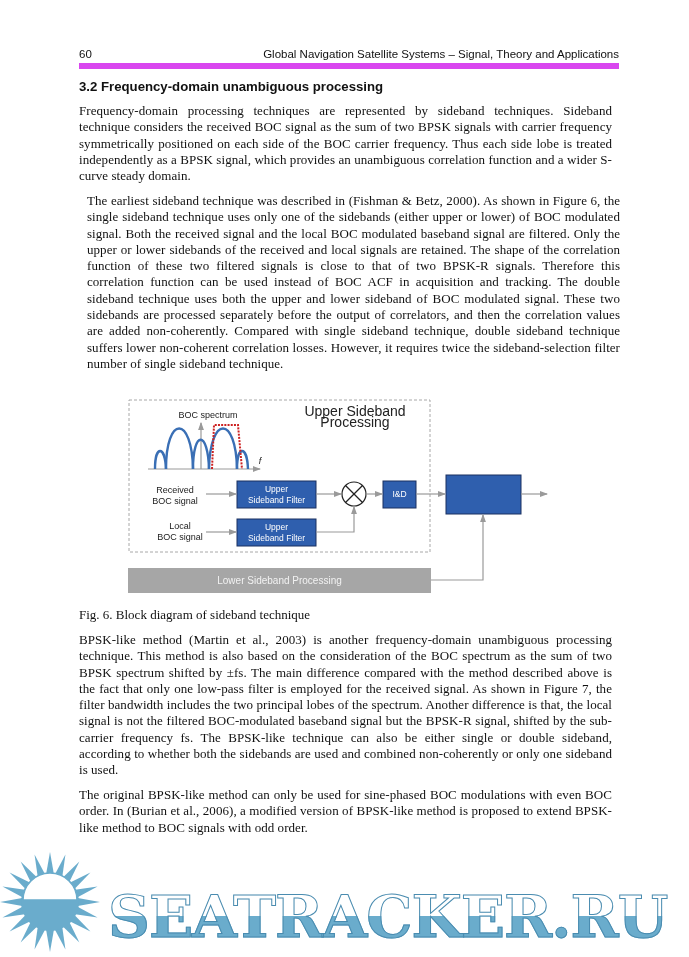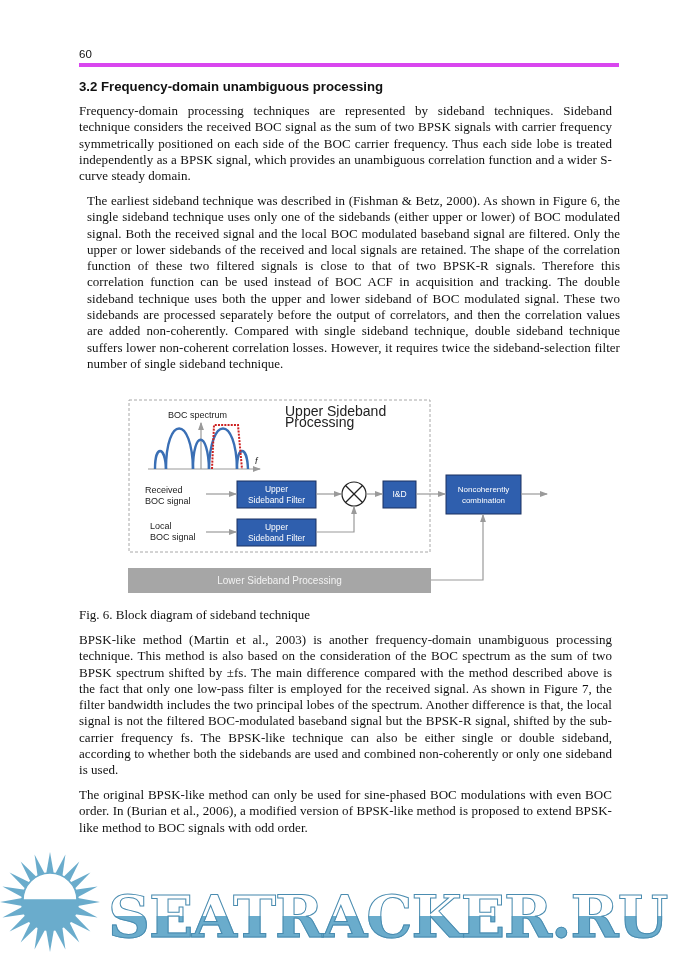--- a/index.html
+++ b/index.html
@@ -1,39 +1,40 @@
 <!DOCTYPE html>
 <html><head>
 <meta charset="utf-8">
 <style>
   html, body { margin: 0; padding: 0; background: #ffffff; }
   body { width: 689px; height: 957px; position: relative; overflow: hidden; font-family: "Liberation Serif", "DejaVu Serif", serif; color: #111; }
-  .header { position: absolute; left: 79px; top: 48px; width: 540px; height: 15px; border-bottom: 4px solid #d946ef; font-family: "Liberation Sans", sans-serif; font-size: 11.5px; }
+  .header { position: absolute; left: 79px; top: 48px; width: 540px; height: 15px; border-bottom: 6px solid #d946ef; font-family: "Liberation Sans", sans-serif; font-size: 11.5px; }
   .header .pagenum { position: absolute; left: 0; top: 0; }
   .header .running { position: absolute; right: 0; top: 0; }
   .section-title { position: absolute; left: 79px; top: 79px; font-family: "Liberation Sans", sans-serif; font-weight: bold; font-size: 13.2px; margin: 0; text-align: center; }
   .para { position: absolute; left: 79px; width: 533px; font-size: 13px; line-height: 16.3px; text-align: justify; margin: 0; letter-spacing: 0.05px; }
   .p1 { top: 103px; }
   .p2 { top: 193px; margin-left: 8px; }
   .p3 { top: 632px; }
   .p4 { top: 787px; }
   .caption { position: absolute; left: 79px; top: 607px; font-size: 13px; margin: 0; }
   .figure { position: absolute; left: 0; top: 0; width: 689px; height: 957px; pointer-events: none; }
   .figure svg { position: absolute; left: 0; top: 0; }
-  .fig-label { position: absolute; font-family: "Liberation Sans", sans-serif; font-size: 9px; text-align: left; line-height: 11px; color: #222; }
+  .fig-label { position: absolute; font-family: "Liberation Sans", sans-serif; font-size: 9px; text-align: center; line-height: 11px; color: #222; }
   .box-label { position: absolute; font-family: "Liberation Sans", sans-serif; font-size: 8.5px; color: #fff; text-align: center; line-height: 11px; display: flex; align-items: center; justify-content: center; }
   .watermark { position: absolute; left: 0; top: 850px; width: 689px; height: 107px; }
   .wm-text { position: absolute; left: 108px; top: 868px; font-family: "DejaVu Serif", serif; font-weight: bold; font-size: 58px; letter-spacing: -1px; color: #6aaccc; -webkit-text-stroke: 1px #4a8cb0; line-height: 1; margin-top: 20px; }
   .wm-text span { background: linear-gradient(to bottom, #ffffff 0%, #ffffff 48%, #6aaccc 48%, #6aaccc 100%); -webkit-background-clip: text; background-clip: text; color: transparent; }
 </style>
 </head>
 <body>
 
 <div class="header">
   <span class="pagenum">60</span>
+  <span class="running">Global Navigation Satellite Systems – Signal, Theory and Applications</span>
 </div>
 
 <h2 class="section-title">3.2 Frequency-domain unambiguous processing</h2>
 
 <p class="para p1">Frequency-domain processing techniques are represented by sideband techniques. Sideband technique considers the received BOC signal as the sum of two BPSK signals with carrier frequency symmetrically positioned on each side of the BOC carrier frequency. Thus each side lobe is treated independently as a BPSK signal, which provides an unambiguous correlation function and a wider S-curve steady domain.</p>
 <p class="para p2">The earliest sideband technique was described in (Fishman &amp; Betz, 2000). As shown in Figure 6, the single sideband technique uses only one of the sidebands (either upper or lower) of BOC modulated signal. Both the received signal and the local BOC modulated baseband signal are filtered. Only the upper or lower sidebands of the received and local signals are retained. The shape of the correlation function of these two filtered signals is close to that of two BPSK-R signals. Therefore this correlation function can be used instead of BOC ACF in acquisition and tracking. The double sideband technique uses both the upper and lower sideband of BOC modulated signal. These two sidebands are processed separately before the output of correlators, and then the correlation values are added non-coherently. Compared with single sideband technique, double sideband technique suffers lower non-coherent correlation losses. However, it requires twice the sideband-selection filter number of single sideband technique.</p>
 
 <div class="figure">
   <svg width="689" height="957">
     <defs>
@@ -95,24 +96,20 @@
 
   <div class="box-label" style="left:237px;top:481px;width:79px;height:27px;flex-direction:column;">
     <div>Upper</div>
     <div>Sideband Filter</div>
   </div>
   <div class="box-label" style="left:237px;top:519px;width:79px;height:27px;flex-direction:column;">
     <div>Upper</div>
     <div>Sideband Filter</div>
   </div>
   <div class="box-label" style="left:383px;top:481px;width:33px;height:27px;">I&amp;D</div>
-  <div class="box-label" style="left:446px;top:475px;width:75px;height:39px;flex-direction:column;font-size:8px;">
-    <div>Noncoherently</div>
-    <div>combination</div>
-  </div>
   <div class="box-label" style="left:128px;top:568px;width:303px;height:25px;font-size:10px;color:#f2f2f2;">Lower Sideband Processing</div>
 </div>
 
 <p class="caption">Fig. 6. Block diagram of sideband technique</p>
 
 <p class="para p3">BPSK-like method (Martin et al., 2003) is another frequency-domain unambiguous processing technique. This method is also based on the consideration of the BOC spectrum as the sum of two BPSK spectrum shifted by ±fs. The main difference compared with the method described above is the fact that only one low-pass filter is employed for the received signal. As shown in Figure 7, the filter bandwidth includes the two principal lobes of the spectrum. Another difference is that, the local signal is not the filtered BOC-modulated baseband signal but the BPSK-R signal, shifted by the sub-carrier frequency fs. The BPSK-like technique can also be either single or double sideband, according to whether both the sidebands are used and combined non-coherently or only one sideband is used.</p>
 <p class="para p4">The original BPSK-like method can only be used for sine-phased BOC modulations with even BOC order. In (Burian et al., 2006), a modified version of BPSK-like method is proposed to extend BPSK-like method to BOC signals with odd order.</p>
 
 <div class="watermark">
   <svg width="110" height="107" style="position:absolute;left:0;top:0;">

